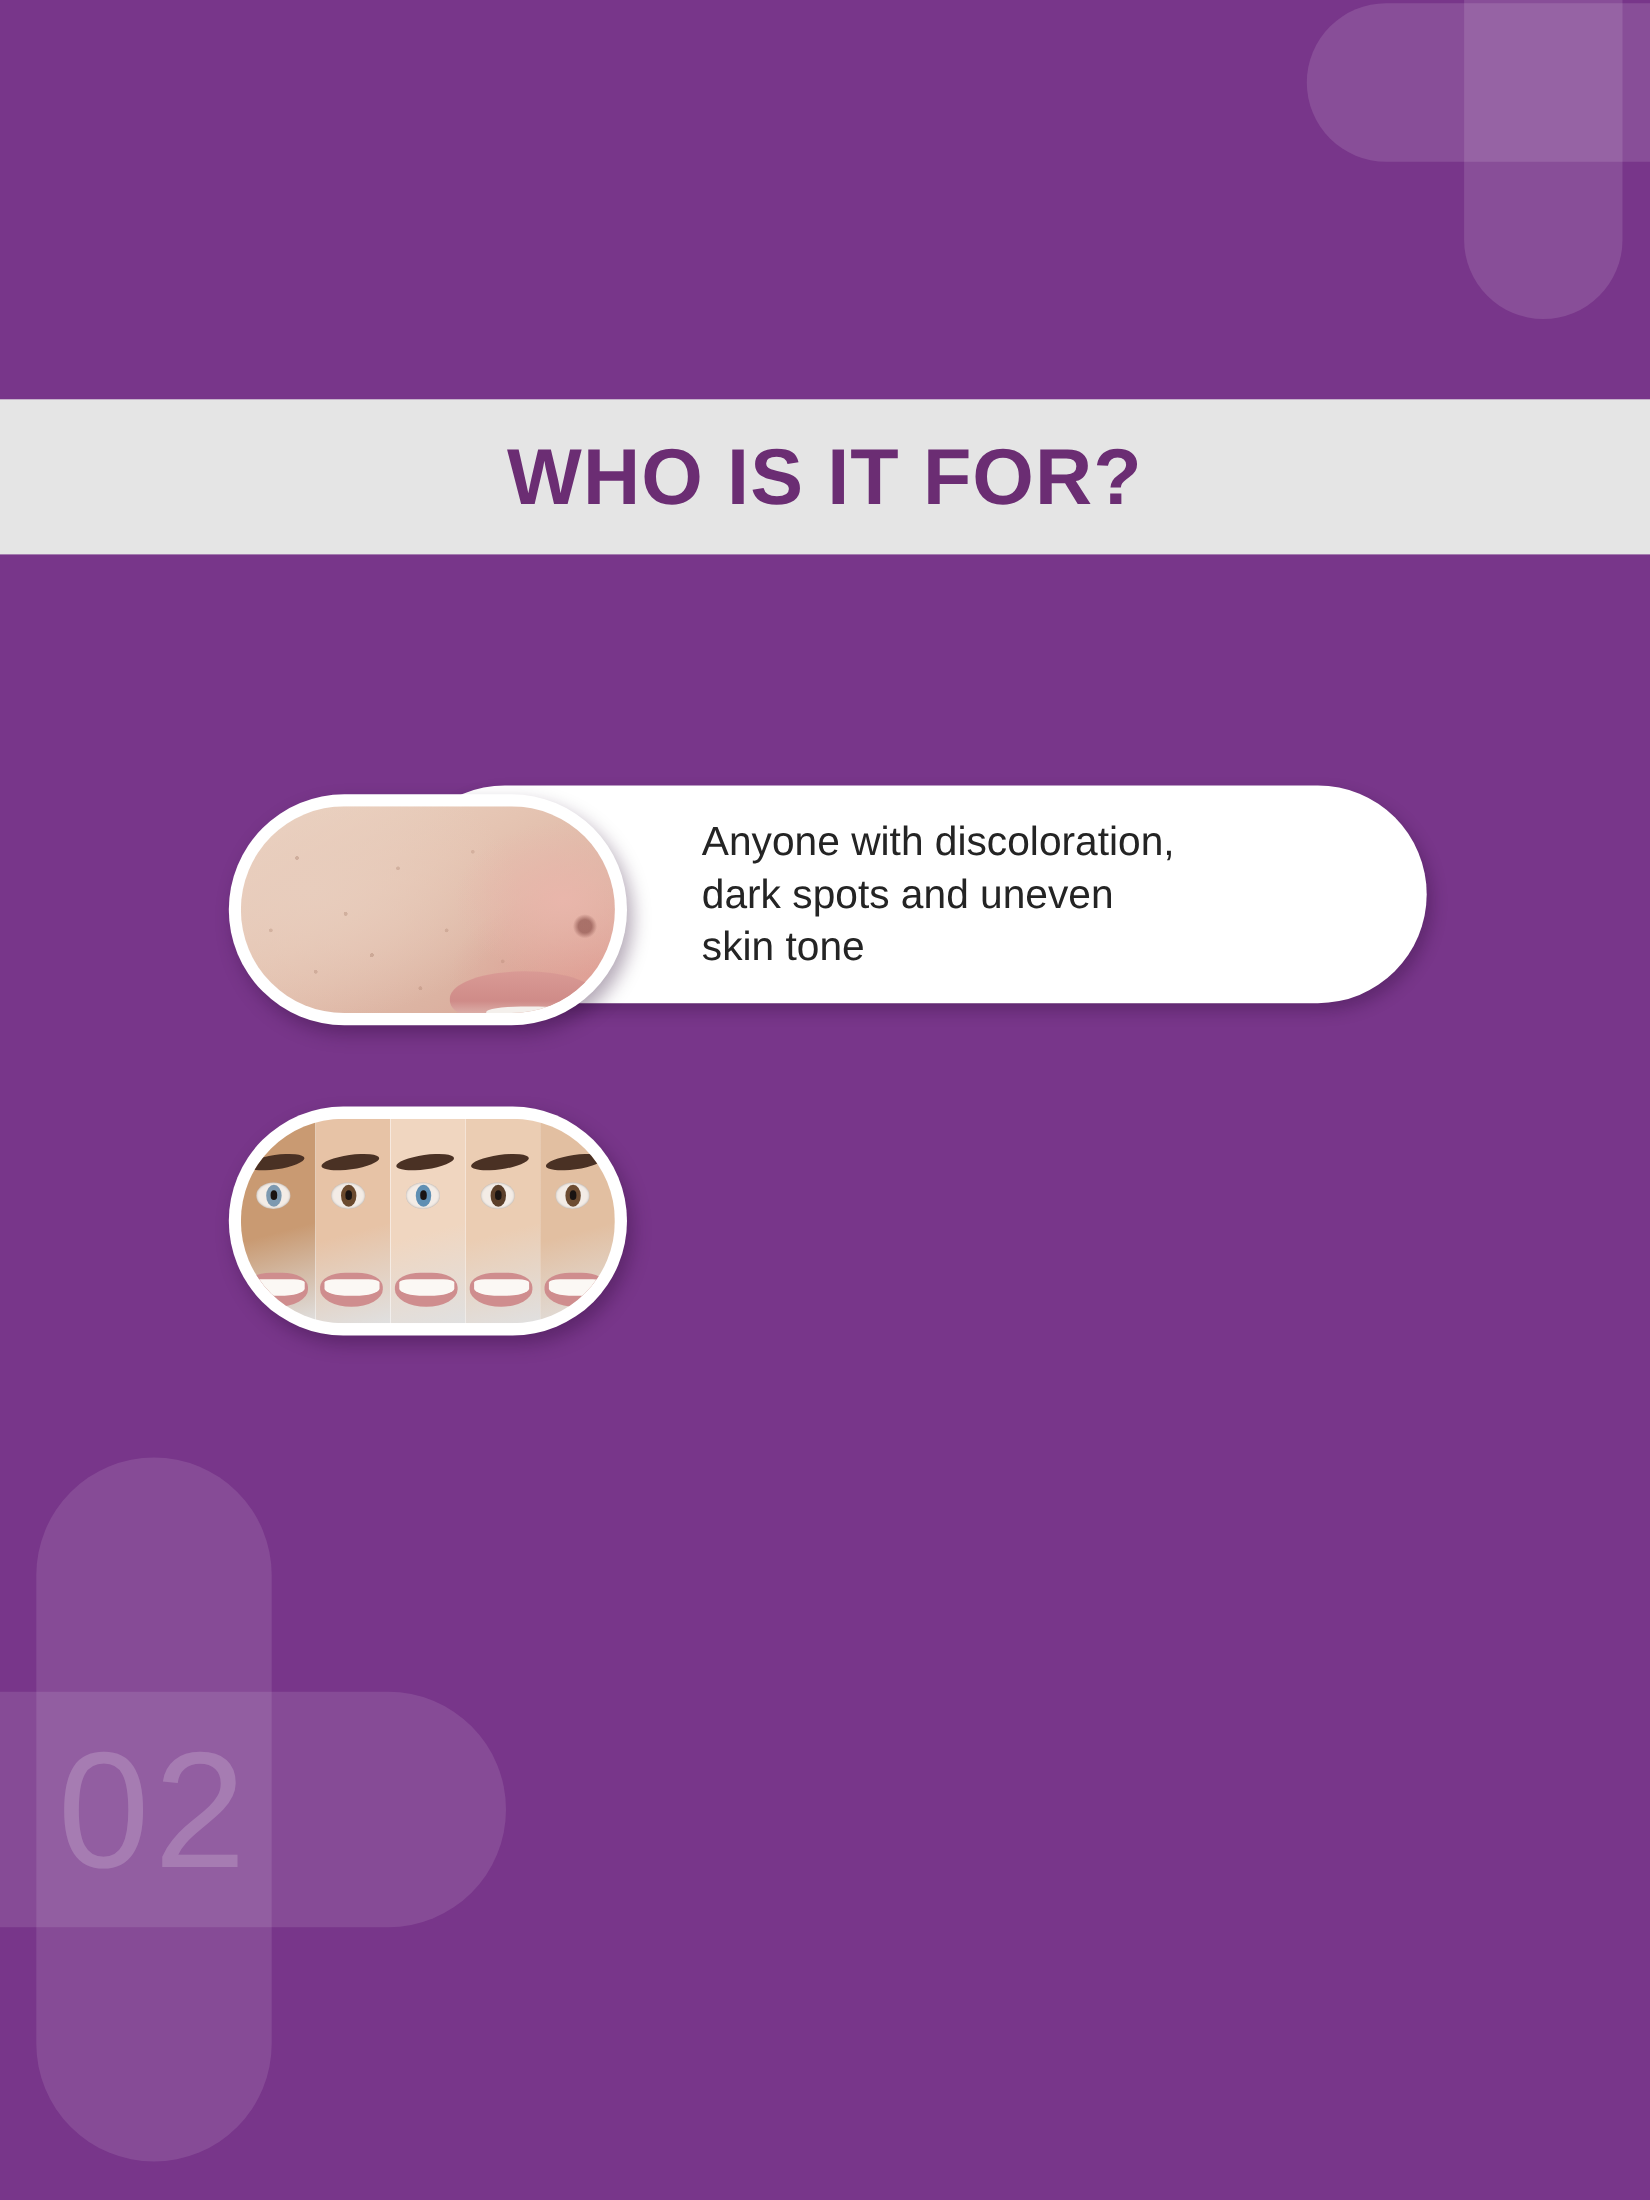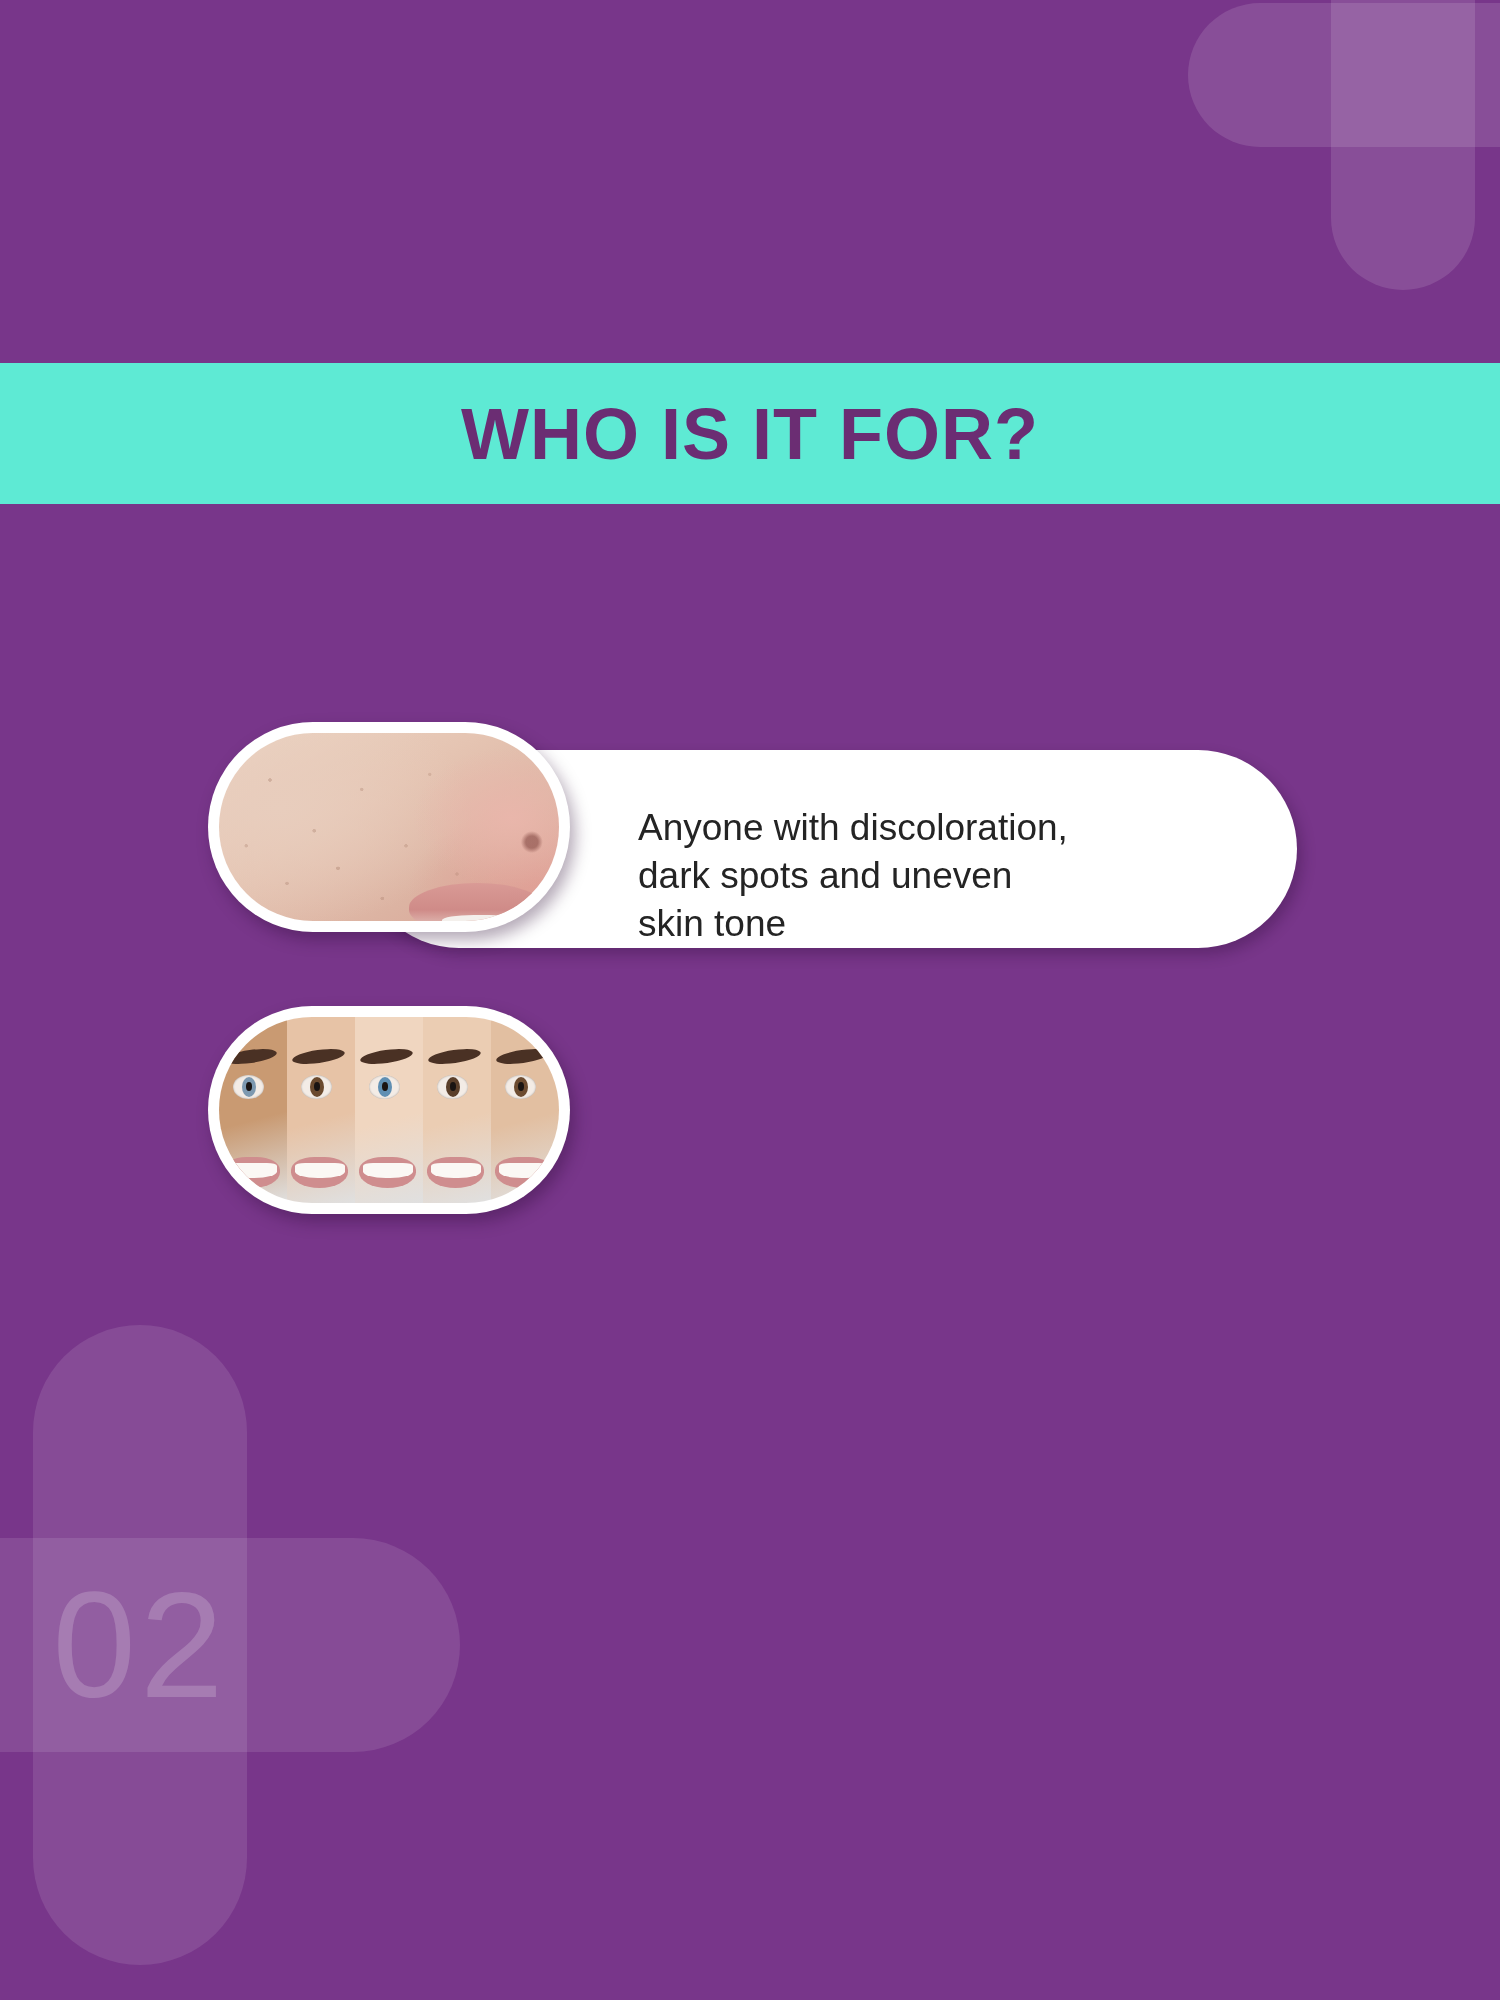--- a/index.html
+++ b/index.html
@@ -78,21 +78,21 @@
     pointer-events: none;
   }
 
   
   #title-band {
     position: absolute;
     left: 0;
     top: 363px;
     width: 1500px;
     height: 141px;
-    background: #5eead4;
+    background: #e5e5e5;
     display: flex;
     align-items: center;
     justify-content: center;
   }
   #page-title {
     color: #6b2d73;
     font-size: 72px;
     font-weight: bold;
     letter-spacing: 1px;
     font-family: "Liberation Sans", sans-serif;
@@ -104,23 +104,22 @@
     position: absolute;
     display: flex;
     align-items: center;
   }
   .card .text-pill {
     position: absolute;
     background: #ffffff;
     border-radius: 9999px;
     box-shadow: 5px 7px 14px rgba(40, 10, 50, 0.30);
     display: flex;
-    align-items: flex-end;
+    align-items: center;
     box-sizing: border-box;
-    margin-top: 36px;
   }
   .card .text-pill .card-text {
     color: #242424;
     font-size: 37px;
     line-height: 1.30;
     font-family: "Liberation Sans", sans-serif;
     white-space: pre-line;
   }
   .card .thumb {
     position: absolute;

